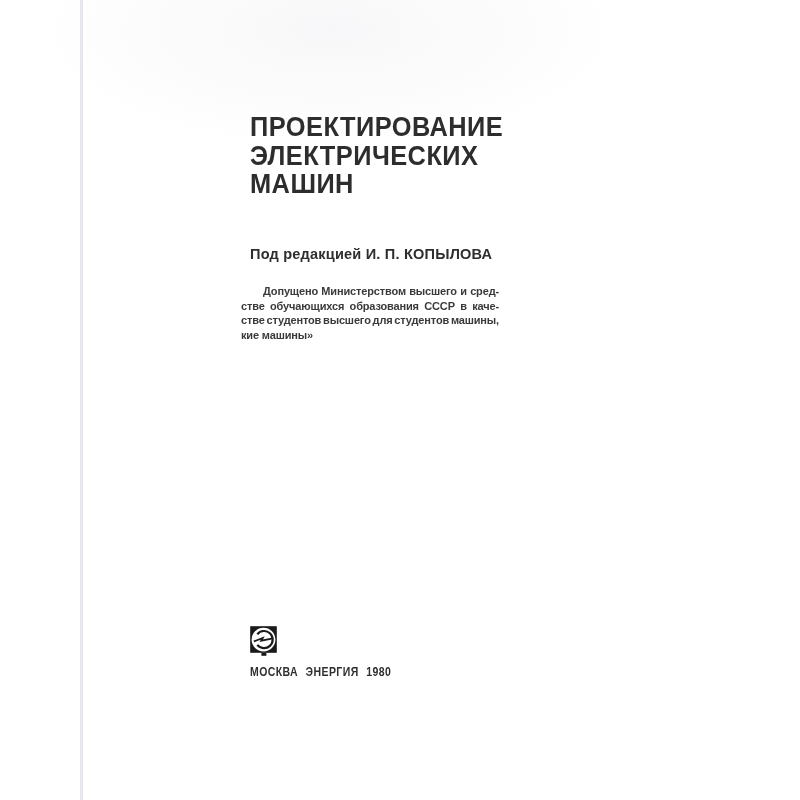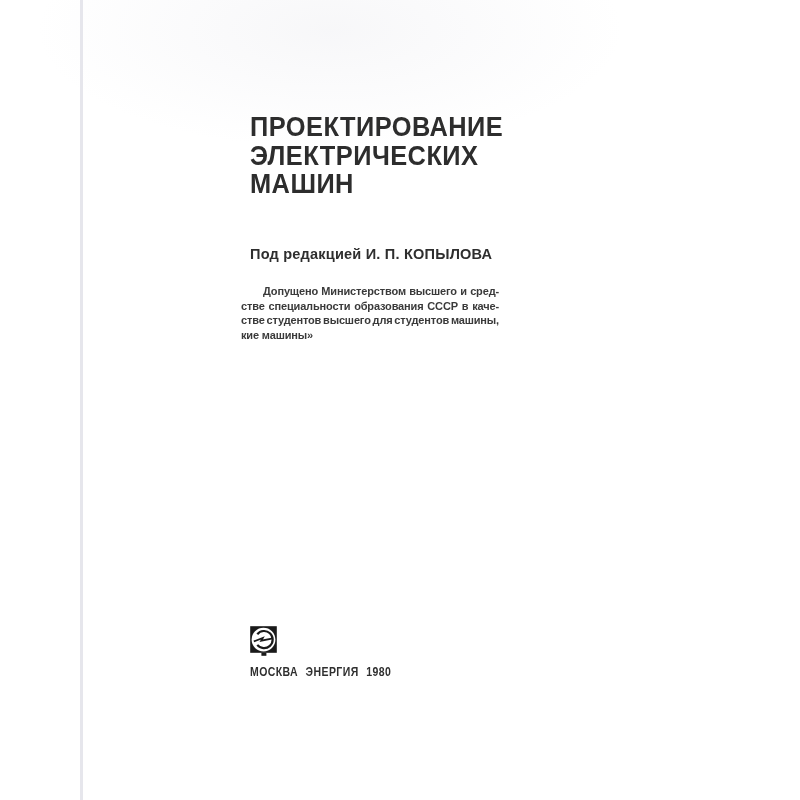--- a/index.html
+++ b/index.html
@@ -109,21 +109,21 @@
   <div class="approval">
       <div class="approval-line first">
         <span>Допущено</span>
         <span>Министерством</span>
         <span>высшего</span>
         <span>и</span>
         <span>сред-</span>
       </div>
       <div class="approval-line">
         <span>стве</span>
-        <span>специальности</span>
+        <span>обучающихся</span>
         <span>образования</span>
         <span>СССР</span>
         <span>в</span>
         <span>каче-</span>
       </div>
       <div class="approval-line">
         <span>стве</span>
         <span>студентов</span>
         <span>высшего</span>
         <span>для</span>

